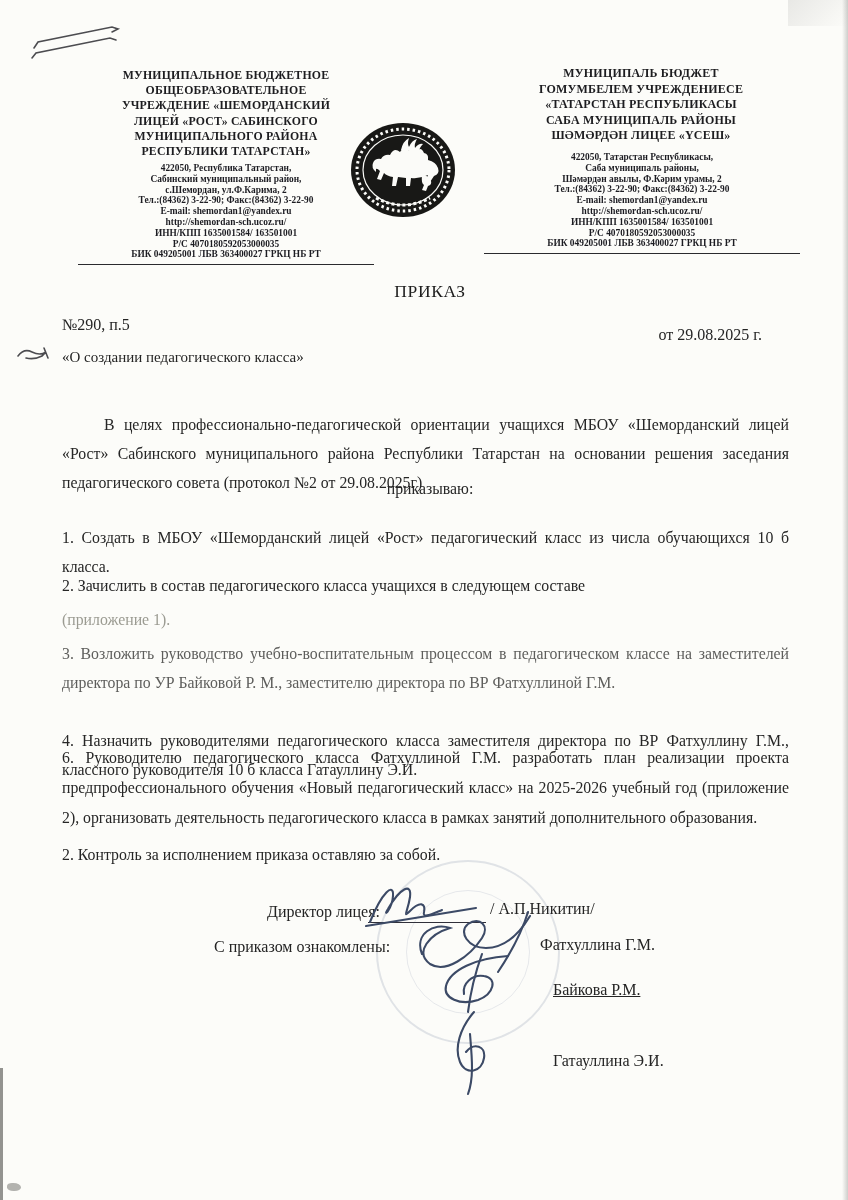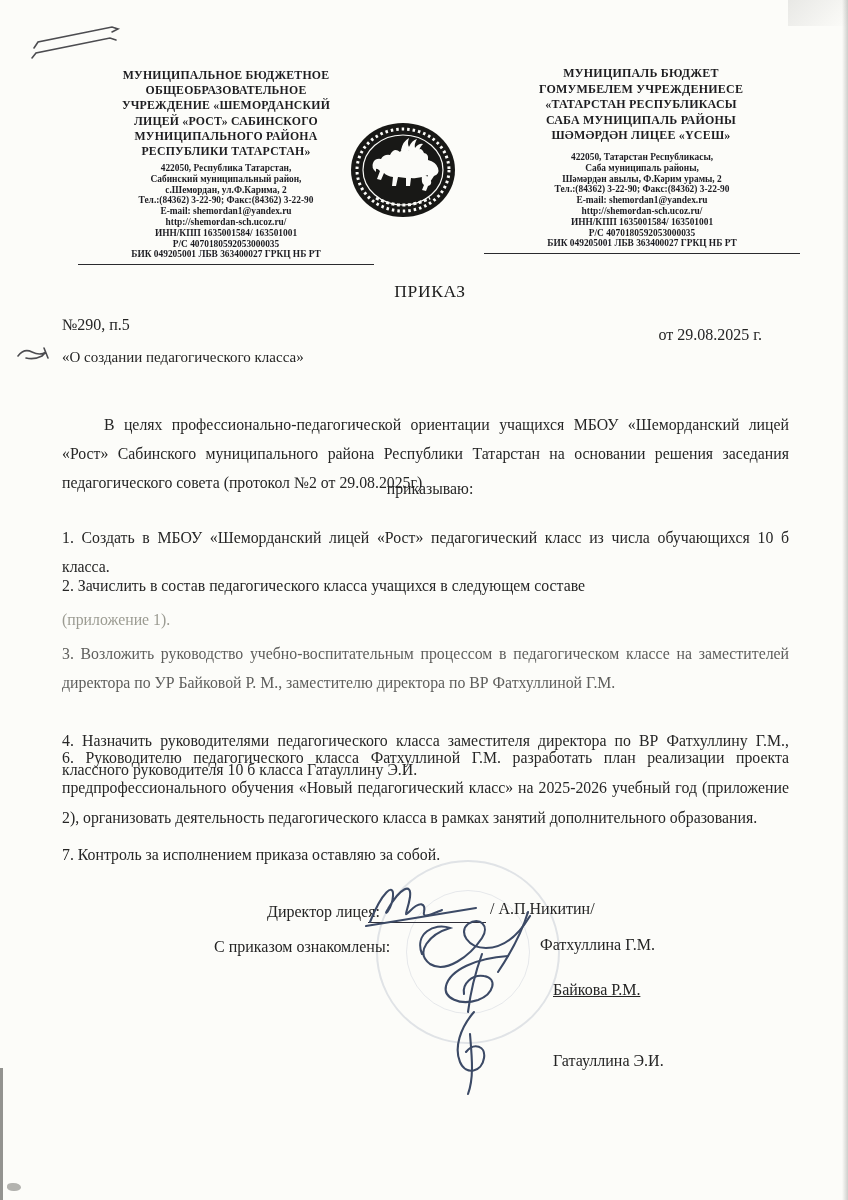--- a/index.html
+++ b/index.html
@@ -165,21 +165,21 @@
 
   <p class="para intro justify">В целях профессионально-педагогической ориентации учащихся МБОУ «Шеморданский лицей «Рост» Сабинского муниципального района Республики Татарстан на основании решения заседания педагогического совета (протокол №2 от 29.08.2025г)</p>
   <div class="decree-word">приказываю:</div>
 
   <p class="para item-1 justify">1. Создать в МБОУ «Шеморданский лицей «Рост» педагогический класс из числа обучающихся 10 б класса.</p>
   <p class="para item-2">2. Зачислить в состав педагогического класса учащихся в следующем составе</p>
   <p class="para item-note">(приложение 1).</p>
   <p class="para item-3 justify">3. Возложить руководство учебно-воспитательным процессом в педагогическом классе на заместителей директора по УР Байковой Р. М., заместителю директора по ВР Фатхуллиной Г.М.</p>
   <p class="para item-4 justify">4. Назначить руководителями педагогического класса заместителя директора по ВР Фатхуллину Г.М., классного руководителя 10 б класса Гатауллину Э.И.</p>
   <p class="para item-6 justify">6. Руководителю педагогического класса Фатхуллиной Г.М. разработать план реализации проекта предпрофессионального обучения «Новый педагогический класс» на 2025-2026 учебный год (приложение 2), организовать деятельность педагогического класса в рамках занятий дополнительного образования.</p>
-  <p class="para item-7">7. Контроль за исполнением приказа оставляю за собой.</p>
+  <p class="para item-7">2. Контроль за исполнением приказа оставляю за собой.</p>
 
   <div class="stamp">
     <div class="stamp-inner"></div>
   </div>
 
   <div class="sig-label dir-label">Директор лицея:</div>
   <div class="dir-line"></div>
   <div class="sig-label dir-name">/ А.П.Никитин/</div>
 
   <div class="sig-label ack-label">С приказом ознакомлены:</div>

